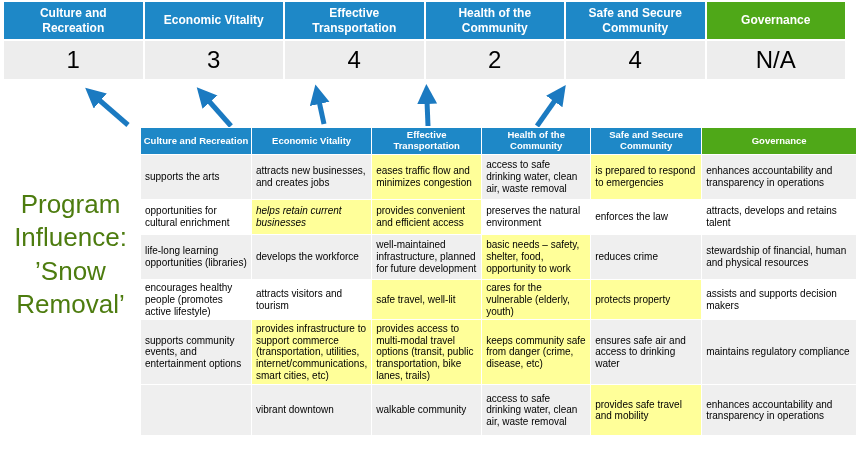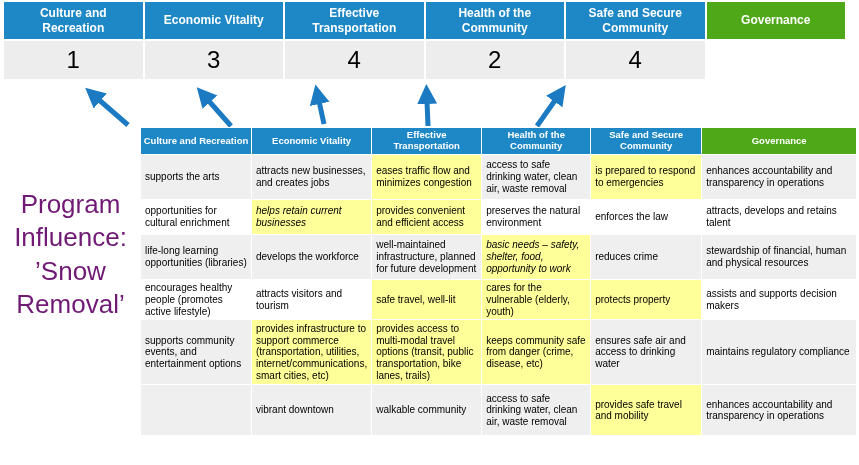--- a/index.html
+++ b/index.html
@@ -15,21 +15,21 @@
     height:37px;line-height:1.2;padding:0 6px;}
   .score-head.green{background:var(--green);}
   .score-val{background:#EDEDED;color:#000;font-size:24px;text-align:center;
     height:38px;display:flex;align-items:center;justify-content:center;}
 
   
   .arrows{position:absolute;left:0;top:78px;width:859px;height:52px;}
 
   
   .program-title{position:absolute;left:1px;top:188px;width:139px;text-align:center;
-    font-size:26px;line-height:1.28;color:#701a75;}
+    font-size:26px;line-height:1.28;color:#4d7c0f;}
 
   
   table.matrix{position:absolute;left:140px;top:127px;border-collapse:collapse;
     table-layout:fixed;border:1px solid #DDD;}
   table.matrix th{background:var(--blue);color:#fff;font-weight:bold;font-size:9.5px;
     line-height:1.15;text-align:center;vertical-align:middle;padding:2px 2px;
     border:1px solid #fff;height:22px;}
   table.matrix th.green{background:var(--green);}
   table.matrix td{font-size:10px;line-height:1.18;padding:2px 4px;vertical-align:middle;
     border:1px solid #fff;word-wrap:break-word;}
@@ -50,20 +50,21 @@
         <div class="score-head">Health of the Community</div>
         <div class="score-head">Safe and Secure Community</div>
         <div class="score-head green">Governance</div>
       </div>
     <div class="score-grid">
         <div class="score-val">1</div>
         <div class="score-val">3</div>
         <div class="score-val">4</div>
         <div class="score-val">2</div>
         <div class="score-val">4</div>
+        <div class="score-val">N/A</div>
       </div>
   </div>
 
   <svg class="arrows" viewBox="0 0 859 52" xmlns="http://www.w3.org/2000/svg">
     <defs>
       <marker id="ah" markerWidth="5" markerHeight="5" refX="0.6" refY="2" orient="auto">
         <path d="M0,0 L4,2 L0,4 z" class="ah-fill" fill="#1B7AC1"></path>
       </marker>
     </defs>
     <g class="arrow-lines" stroke-width="5" fill="none" stroke="#1B7AC1">
@@ -110,21 +111,21 @@
           <td class="hl" style="height: 30px; font-style: italic;">helps retain current businesses</td>
           <td class="hl" style="height: 30px;">provides convenient and efficient access</td>
           <td style="height: 30px;">preserves the natural environment</td>
           <td style="height: 30px;">enforces the law</td>
           <td style="height: 30px; margin-top: 10px;">attracts, develops and retains talent</td>
         </tr>
         <tr class="band">
           <td style="height: 40px;">life-long learning opportunities (libraries)</td>
           <td style="height: 40px; margin-top: 38px;">develops the workforce</td>
           <td style="height: 40px;">well-maintained infrastructure, planned for future development</td>
-          <td class="hl" style="height: 40px; font-style: italic;">basic needs – safety, shelter, food, opportunity to work</td>
+          <td class="hl" style="height: 40px;">basic needs – safety, shelter, food, opportunity to work</td>
           <td style="height: 40px;">reduces crime</td>
           <td style="height: 40px;">stewardship of financial, human and physical resources</td>
         </tr>
         <tr class="plain">
           <td style="height: 30px;">encourages healthy people (promotes active lifestyle)</td>
           <td style="height: 30px;">attracts visitors and tourism</td>
           <td class="hl" style="height: 30px;">safe travel, well-lit</td>
           <td class="hl" style="height: 30px;">cares for the vulnerable (elderly, youth)</td>
           <td class="hl" style="height: 30px;">protects property</td>
           <td style="height: 30px;">assists and supports decision makers</td>

